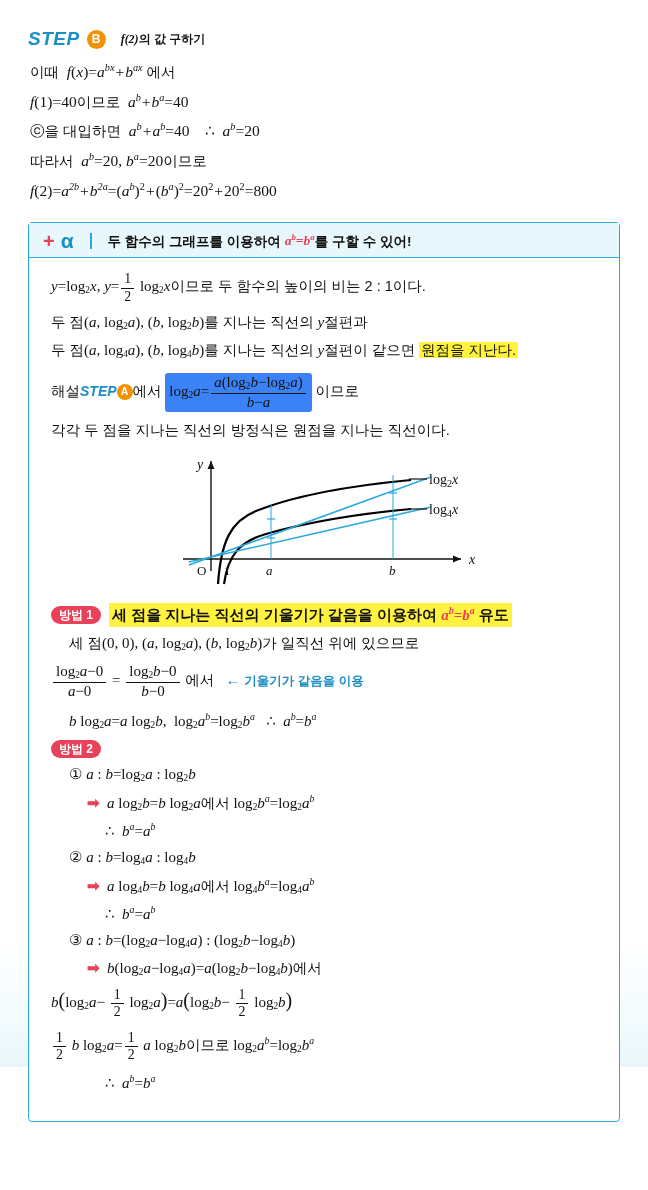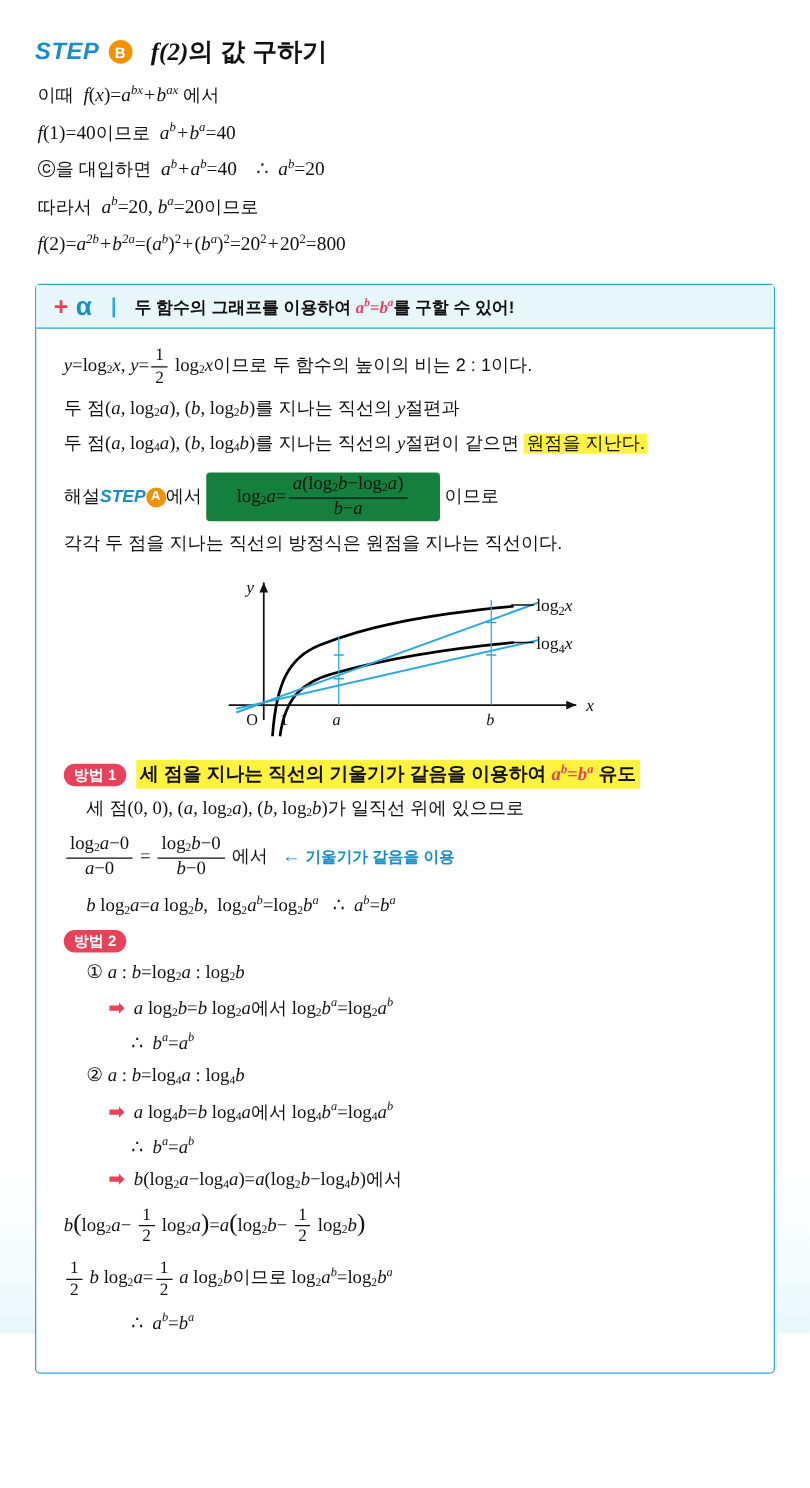--- a/index.html
+++ b/index.html
@@ -49,21 +49,21 @@
     background: #f39200;
     color: #ffffff;
     font-family: "Liberation Sans", sans-serif;
     font-weight: bold;
     font-size: 12px;
     line-height: 1;
   }
   .step-title {
     font-family: "Liberation Sans", sans-serif;
     font-weight: bold;
-    font-size: 20px;
+    font-size: 12px;
     color: #111111;
     margin-left: 8px;
   }
   .step-title .mi { font-family: "Liberation Serif", serif; font-style: italic; font-weight: bold;}
 
   
   .mline {
     font-size: 15.5px;
     line-height: 1.0;
     margin: 13px 0 0 2px;
@@ -155,23 +155,23 @@
     border-radius: 50%;
     background: #f39200;
     color: #fff;
     font-family: "Liberation Sans", sans-serif;
     font-weight: bold;
     font-size: 10.5px;
     vertical-align: 1px;
   }
   .pink-box {
     display: inline-block;
-    background: #15803d;
+    background: #3b82f6;
     border-radius: 3px;
-    padding: 2px 24px;
+    padding: 2px 4px;
     vertical-align: middle;
   }
 
   
   .graph-wrap {
     display: flex;
     justify-content: center;
     margin: 6px 0 14px 0;
   }
 
@@ -361,20 +361,23 @@
         ② <span class="mi">a</span> : <span class="mi">b</span>=log<sub>4</sub><span class="mi">a</span> : log<sub>4</sub><span class="mi">b</span>
       </div>
       <div class="pb-line indent2">
         <span class="arrow-red">➡</span>&nbsp;
         <span class="mi">a</span> log<sub>4</sub><span class="mi">b</span>=<span class="mi">b</span> log<sub>4</sub><span class="mi">a</span><span class="ko">에서</span> log<sub>4</sub><span class="mi">b</span><sup>a</sup>=log<sub>4</sub><span class="mi">a</span><sup>b</sup>
       </div>
       <div class="pb-line indent3">
         ∴&nbsp; <span class="mi">b</span><sup>a</sup>=<span class="mi">a</span><sup>b</sup>
       </div>
 
+      <div class="pb-line indent1">
+        ③ <span class="mi">a</span> : <span class="mi">b</span>=(log<sub>2</sub><span class="mi">a</span>−log<sub>4</sub><span class="mi">a</span>) : (log<sub>2</sub><span class="mi">b</span>−log<sub>4</sub><span class="mi">b</span>)
+      </div>
       <div class="pb-line indent2">
         <span class="arrow-red">➡</span>&nbsp;
         <span class="mi">b</span>(log<sub>2</sub><span class="mi">a</span>−log<sub>4</sub><span class="mi">a</span>)=<span class="mi">a</span>(log<sub>2</sub><span class="mi">b</span>−log<sub>4</sub><span class="mi">b</span>)<span class="ko">에서</span>
       </div>
       <div class="pb-line indent3" style="margin:11px 0;">
         <span class="mi">b</span><span style="font-size:20px;">(</span>log<sub>2</sub><span class="mi">a</span>− <span class="frac small">
             <span class="num">1</span>
             <span class="den">2</span>
           </span> log<sub>2</sub><span class="mi">a</span><span style="font-size:20px;">)</span>=<span class="mi">a</span><span style="font-size:20px;">(</span>log<sub>2</sub><span class="mi">b</span>− <span class="frac small">
             <span class="num">1</span>

